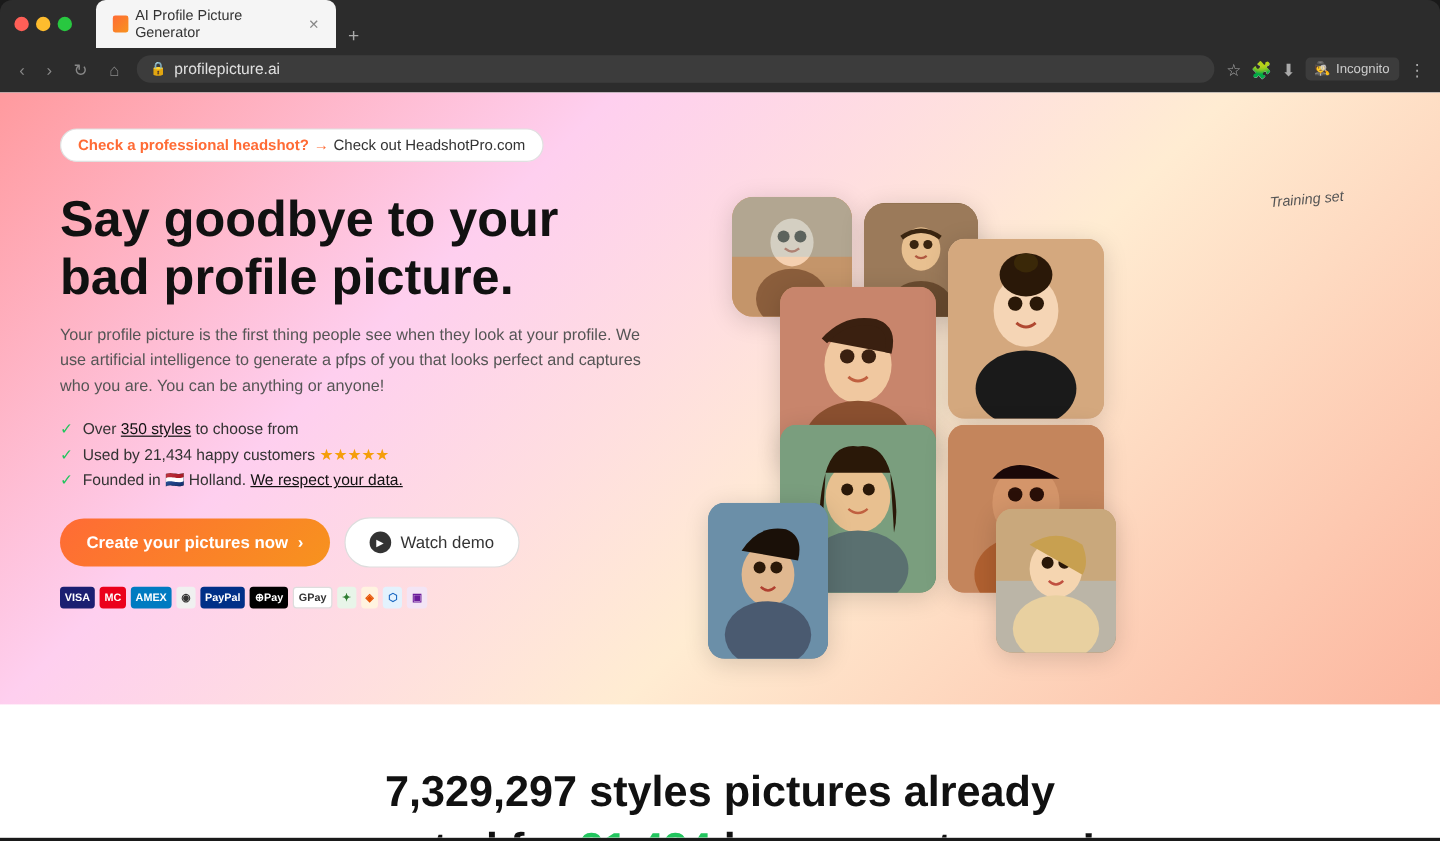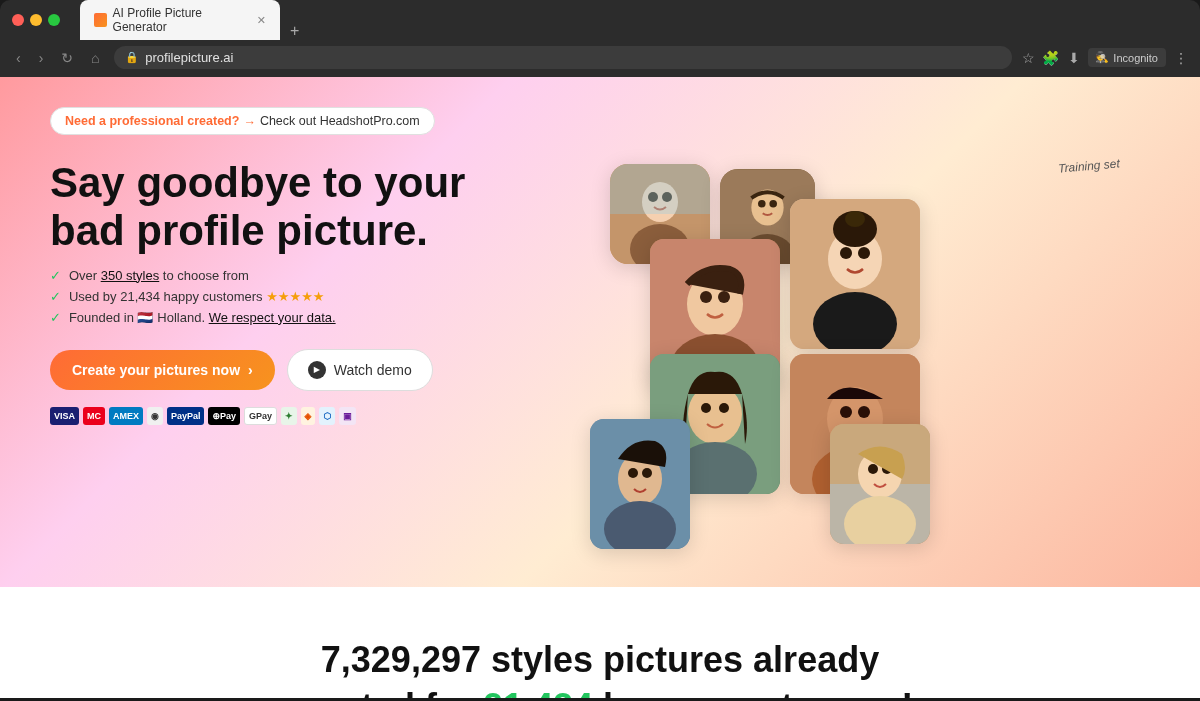--- a/index.html
+++ b/index.html
@@ -440,29 +440,30 @@
       <span class="nav-action-btn">⋮</span>
     </div>
   </div>
 </div>
 
 <div class="page-content">
 
   <div class="hero-section">
 
     <div class="top-banner">
-      <span class="banner-highlight">Need a professional created?</span>
+      <span class="banner-highlight">Check a professional headshot?</span>
       <span class="banner-arrow">→</span>
       <span class="banner-link">Check out HeadshotPro.com</span>
     </div>
 
     <div class="hero-layout">
 
       <div class="hero-left">
         <h1 class="hero-title">Say goodbye to your bad profile picture.</h1>
+        <p class="hero-description">Your profile picture is the first thing people see when they look at your profile. We use artificial intelligence to generate a pfps of you that looks perfect and captures who you are. You can be anything or anyone!</p>
 
         <ul class="feature-list">
           <li class="feature-item">
             <span class="check-icon">✓</span>
             <span>Over <a class="feature-link">350 styles</a> to choose from</span>
           </li>
           <li class="feature-item">
             <span class="check-icon">✓</span>
             <span>Used by 21,434 happy customers <span class="stars">★★★★★</span></span>
           </li>

